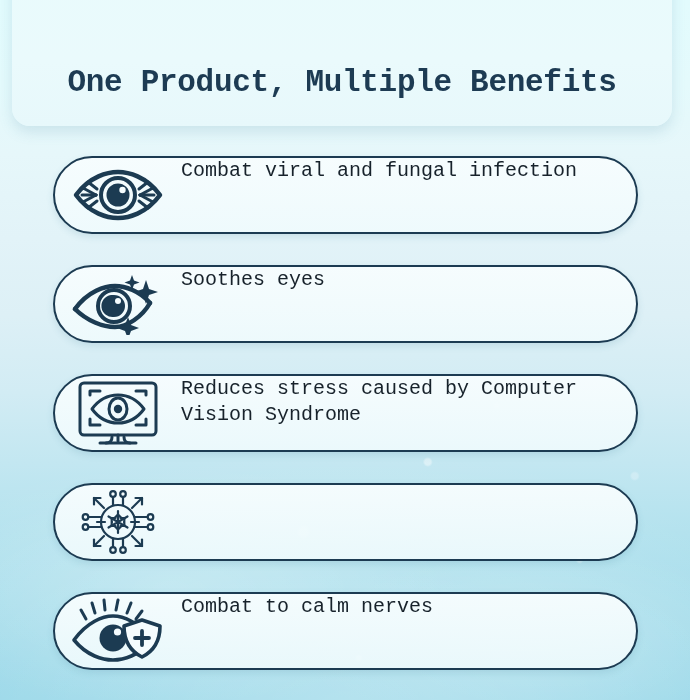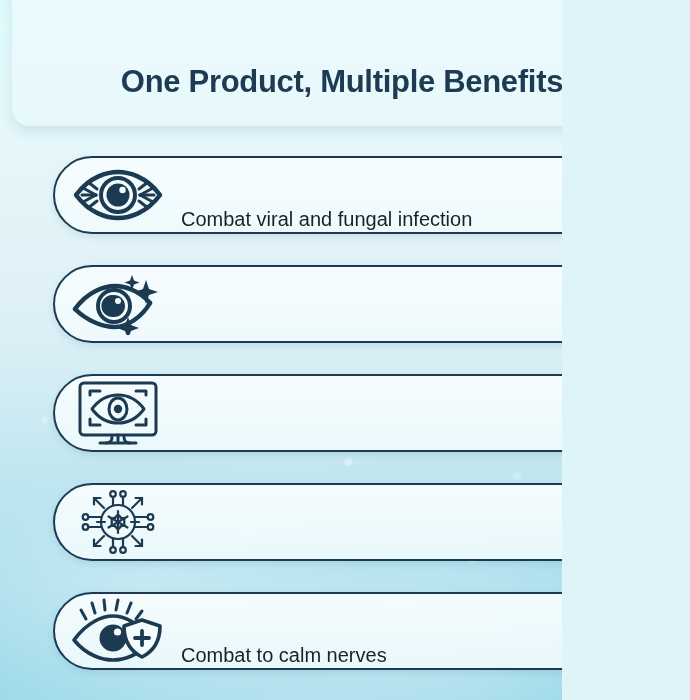--- a/index.html
+++ b/index.html
@@ -9,37 +9,38 @@
   body {
     width: 690px;
     height: 700px;
     overflow: hidden;
     font-family: "Liberation Sans", sans-serif;
     background: #dff4f8;
   }
 
   #infographic {
     position: relative;
-    width: 562px;
+    width: 690px;
     height: 700px;
     overflow: hidden;
     background:
       radial-gradient(ellipse 120% 60% at 50% 100%, rgba(255,255,255,0.28) 0%, rgba(255,255,255,0) 60%),
       linear-gradient(180deg,
         #e2fbfd 0%,
         #e4fafc 12%,
         #e6f7fa 22%,
         #e2f3f8 34%,
         #ddf0f6 45%,
         #d2ecf4 56%,
         #c3e7f1 66%,
         #b3e2ee 76%,
         #a6ddeb 86%,
         #9cd9e9 94%,
         #97d7e8 100%);
+    font-family: Liberation Mono, monospace;
   }
 
   
   #texture {
     position: absolute;
     inset: 0;
     pointer-events: none;
     background:
       radial-gradient(circle at 18% 72%, rgba(255,255,255,0.45) 0 2px, rgba(255,255,255,0) 3px),
       radial-gradient(circle at 62% 66%, rgba(255,255,255,0.40) 0 3px, rgba(255,255,255,0) 5px),
@@ -89,21 +90,21 @@
   .benefit-row {
     position: relative;
     width: 585px;
     height: 78px;
     margin-bottom: 31px;
     border: 2px solid #1c3b52;
     border-radius: 39px;
     background: linear-gradient(180deg, rgba(247,253,254,0.95) 0%, rgba(240,251,253,0.88) 100%);
     box-shadow: 0 3px 7px rgba(70,130,155,0.16);
     display: flex;
-    align-items: flex-end;
+    align-items: flex-start;
     box-sizing: border-box;
   }
   .benefit-icon {
     width: 126px;
     min-width: 126px;
     height: 74px;
     display: flex;
     align-items: center;
     justify-content: center;
   }
@@ -166,20 +167,23 @@
             <circle cx="44" cy="33" r="16" stroke-width="4"></circle>
             <path d="M44 22 A11 11 0 0 1 44 44 A11 11 0 0 1 41 22 Z" fill="#1c3b52" stroke="none"></path>
             <circle cx="48" cy="28" r="3" fill="#f5fcfe" stroke="none"></circle>
           </g>
           <g fill="#1c3b52" stroke="none">
             <path d="M76 7 L79 16 L88 19 L79 22 L76 31 L73 22 L64 19 L73 16 Z"></path>
             <path d="M62 2 L64 7.5 L69.5 9.5 L64 11.5 L62 17 L60 11.5 L54.5 9.5 L60 7.5 Z"></path>
             <path d="M58 44 L61 52 L69 55 L61 58 L58 66 L55 58 L47 55 L55 52 Z"></path>
           </g>
         </svg>
+      </div>
+      <div class="benefit-text">
+        <span>Soothes eyes</span>
       </div>
     </div>
 
     <div class="benefit-row">
       <div class="benefit-icon">
         <svg width="88" height="68" viewBox="0 0 88 68" fill="none">
           <g stroke="#1c3b52" stroke-width="3" stroke-linecap="round" stroke-linejoin="round" fill="none">
             <rect x="6" y="4" width="76" height="52" rx="4"></rect>
             <path d="M44 56 L44 62"></path>
             <path d="M26 64 L62 64"></path>
@@ -188,20 +192,24 @@
             <path d="M16 16 L16 12 L26 12"></path>
             <path d="M72 16 L72 12 L62 12"></path>
             <path d="M16 40 L16 46 L26 46"></path>
             <path d="M72 40 L72 46 L62 46"></path>
             <path d="M18 30 C26 19, 36 16, 44 16 C52 16, 62 19, 70 30 C62 41, 52 44, 44 44 C36 44, 26 41, 18 30 Z"></path>
             <ellipse cx="44" cy="30" rx="9" ry="11"></ellipse>
             <circle cx="44" cy="30" r="4.2" fill="#1c3b52" stroke="none"></circle>
           </g>
         </svg>
       </div>
+      <div class="benefit-text">
+        <span>Reduces stress caused by  Computer</span>
+        <span class="line2">Vision Syndrome</span>
+      </div>
     </div>
 
     <div class="benefit-row">
       <div class="benefit-icon">
         <svg width="86" height="70" viewBox="0 0 86 70" fill="none">
           <g stroke="#1c3b52" stroke-width="2.2" stroke-linecap="round" stroke-linejoin="round" fill="none">
             <circle cx="43" cy="35" r="17"></circle>
 
             <path d="M43 24 L43 46 M33.5 29.5 L52.5 40.5 M33.5 40.5 L52.5 29.5"></path>
             <path d="M43 27.5 L40 30.5 M43 27.5 L46 30.5 M43 42.5 L40 39.5 M43 42.5 L46 39.5"></path>

